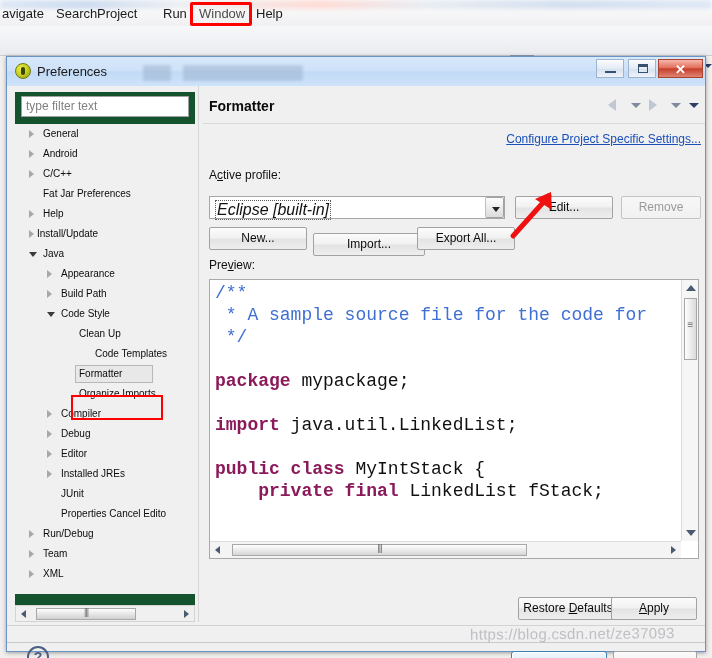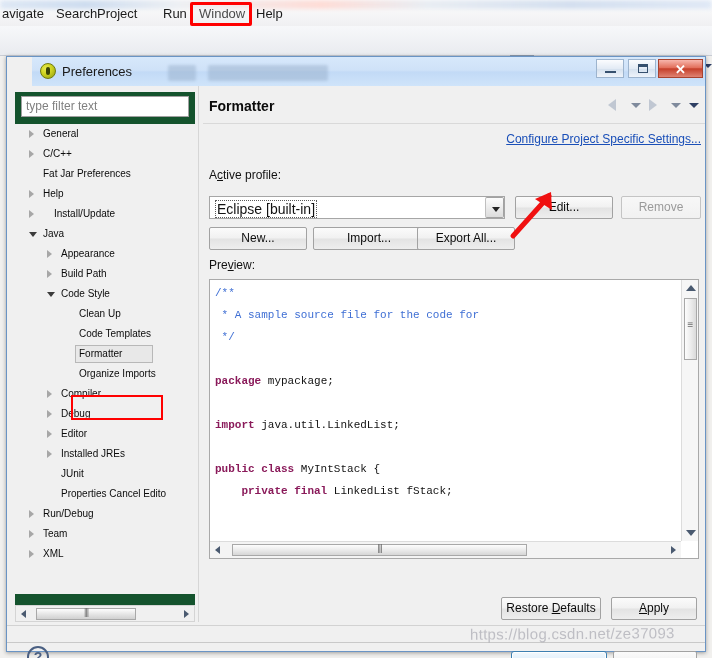--- a/index.html
+++ b/index.html
@@ -57,21 +57,20 @@
     position: absolute; left: 6px; top: 56px; width: 700px; height: 596px;
     background: #f0f0f0;
     border: 1px solid #6a94c4;
     box-sizing: border-box;
     box-shadow: 0 1px 4px rgba(0,0,0,.35);
   }
   .dlg-titlebar {
     position: absolute; left: 0; top: 0; right: 0; height: 29px;
     background: linear-gradient(to bottom, #d7e8fb 0%, #cfe2f8 45%, #c2daf6 52%, #cfe4fa 100%);
     border-bottom: 1px solid #a9c4e2;
-    margin-left: 25px;
   }
   .dlg-title-text {
     position: absolute; left: 30px; top: 7px; font-size: 13px; color: #1a1a1a;
   }
   .dlg-icon {
     position: absolute; left: 8px; top: 6px; width: 16px; height: 16px;
     border-radius: 50%;
     background: radial-gradient(circle at 35% 32%, #e8ea4e 0%, #cdd21f 45%, #8d9a12 100%);
     border: 1px solid #707b10;
     box-sizing: border-box;
@@ -213,22 +212,22 @@
     text-decoration: underline; cursor: pointer;
   }
   .fld-label { position: absolute; font-size: 12px; color: #111; }
   .u { text-decoration: underline; }
 
   .combo {
     position: absolute; left: 6px; top: 110px; width: 296px; height: 23px;
     background: #ffffff; border: 1px solid #a6a6a6; box-sizing: border-box;
   }
   .combo .val {
-    position: absolute; left: 5px; top: 3px; font-size: 14px; color: #111;
-    border: 1px dotted #5a5a5a; padding: 0 1px;
+    position: absolute; left: 5px; top: 3px; font-size: 16px; color: #111;
+    border: 1px dotted #5a5a5a; padding: 0 1px; font-style: italic;
   }
   .combo .btn {
     position: absolute; right: 0; top: 0; width: 19px; height: 21px;
     background: linear-gradient(to bottom,#fcfcfc 0%, #eaeaea 55%, #dcdcdc 100%);
     border-left: 1px solid #bfbfbf; box-sizing: border-box;
   }
   .combo .btn::after {
     content: ""; position: absolute; left: 6px; top: 9px; width: 0; height: 0;
     border-left: 4px solid transparent; border-right: 4px solid transparent;
     border-top: 5px solid #222;
@@ -250,21 +249,21 @@
   }
 
   .preview-box {
     position: absolute; left: 6px; top: 193px; width: 490px; height: 280px;
     background: #ffffff; border: 1px solid #a9a9a9; box-sizing: border-box;
     overflow: hidden;
   }
   .code {
     position: absolute; left: 5px; top: 2px;
     font-family: "Liberation Mono", "DejaVu Sans Mono", monospace;
-    font-size: 11px; line-height: 22px; white-space: pre; color: #111111;
+    font-size: 18px; line-height: 22px; white-space: pre; color: #111111;
   }
   .c-com { color: #3f6fd4; }
   .c-kw  { color: #8a1a5a; font-weight: bold; }
   .c-pl  { color: #111111; }
 
   .vscroll {
     position: absolute; right: 0; top: 0; width: 17px; bottom: 17px;
     background: #f6f6f6; border-left: 1px solid #dcdcdc; box-sizing: border-box;
   }
   .vscroll .thumb {
@@ -498,32 +497,36 @@
       <div class="tree-panel">
         <div class="filter-input">type filter text</div>
 
         <div class="tree-list">
           <div class="tree-row">
             <span class="tw collapsed" style="left:14px"></span>
             <span class="lbl" style="left:28px">General</span>
           </div>
           <div class="tree-row">
             <span class="tw collapsed" style="left:14px"></span>
+            <span class="lbl" style="left:28px">Android</span>
+          </div>
+          <div class="tree-row">
+            <span class="tw collapsed" style="left:14px"></span>
             <span class="lbl" style="left:28px">C/C++</span>
           </div>
           <div class="tree-row">
             <span class="lbl" style="left:28px">Fat Jar Preferences</span>
           </div>
           <div class="tree-row">
             <span class="tw collapsed" style="left:14px"></span>
             <span class="lbl" style="left:28px">Help</span>
           </div>
           <div class="tree-row">
             <span class="tw collapsed" style="left:14px"></span>
-            <span class="lbl" style="left:39px">Install/Update</span>
+            <span class="lbl" style="left:22px">Install/Update</span>
           </div>
           <div class="tree-row">
             <span class="tw expanded" style="left:14px"></span>
             <span class="lbl" style="left:28px">Java</span>
           </div>
           <div class="tree-row">
             <span class="tw collapsed" style="left:32px"></span>
             <span class="lbl" style="left:46px">Appearance</span>
           </div>
           <div class="tree-row">
@@ -531,21 +534,21 @@
             <span class="lbl" style="left:46px">Build Path</span>
           </div>
           <div class="tree-row">
             <span class="tw expanded" style="left:32px"></span>
             <span class="lbl" style="left:46px">Code Style</span>
           </div>
           <div class="tree-row">
             <span class="lbl" style="left:64px">Clean Up</span>
           </div>
           <div class="tree-row">
-            <span class="lbl" style="left:64px">Code Templates</span>
+            <span class="lbl" style="left:80px">Code Templates</span>
           </div>
           <div class="tree-row">
             <span class="tree-sel-box" style="left:60px;top:1px;width:78px;height:18px"></span>
             <span class="lbl" style="left:64px">Formatter</span>
           </div>
           <div class="tree-row">
             <span class="lbl" style="left:64px">Organize Imports</span>
           </div>
           <div class="tree-row">
             <span class="tw collapsed" style="left:32px"></span>
@@ -619,21 +622,21 @@
         <div class="btn" style="left:312px;top:110px;width:98px">
           <span>Edit...</span>
         </div>
         <div class="btn disabled" style="left:418px;top:110px;width:80px">
           <span>Remove</span>
         </div>
 
         <div class="btn" style="left:6px;top:141px;width:98px">
           <span>New...</span>
         </div>
-        <div class="btn" style="left:110px;top:141px;width:112px">
+        <div class="btn" style="left:110px;top:147px;width:112px">
           <span>Import...</span>
         </div>
         <div class="btn" style="left:214px;top:141px;width:98px">
           <span>Export All...</span>
         </div>
 
         <div class="fld-label" style="left:6px;top:172px">
           Pre<span class="u">v</span>iew:
         </div>
 
@@ -657,21 +660,21 @@
           <div class="hscroll">
             <span class="sb-arrow left"></span>
             <span class="thumb"></span>
             <span class="sb-arrow right"></span>
           </div>
         </div>
       </div>
 
       <div class="dlg-hr" style="left:0;top:539px"></div>
 
-      <div class="btn" style="left:494px;top:511px;width:100px">
+      <div class="btn" style="left:511px;top:511px;width:100px">
         Restore <span class="u">D</span>efaults
       </div>
       <div class="btn" style="left:604px;top:511px;width:86px">
         <span class="u">A</span>pply
       </div>
 
       <div class="dlg-hr" style="left:0;top:556px;background:#c9c9c9"></div>
 
       <div class="btn primary" style="left:504px;top:565px;width:96px;height:25px;line-height:23px">
         <span>OK</span>

